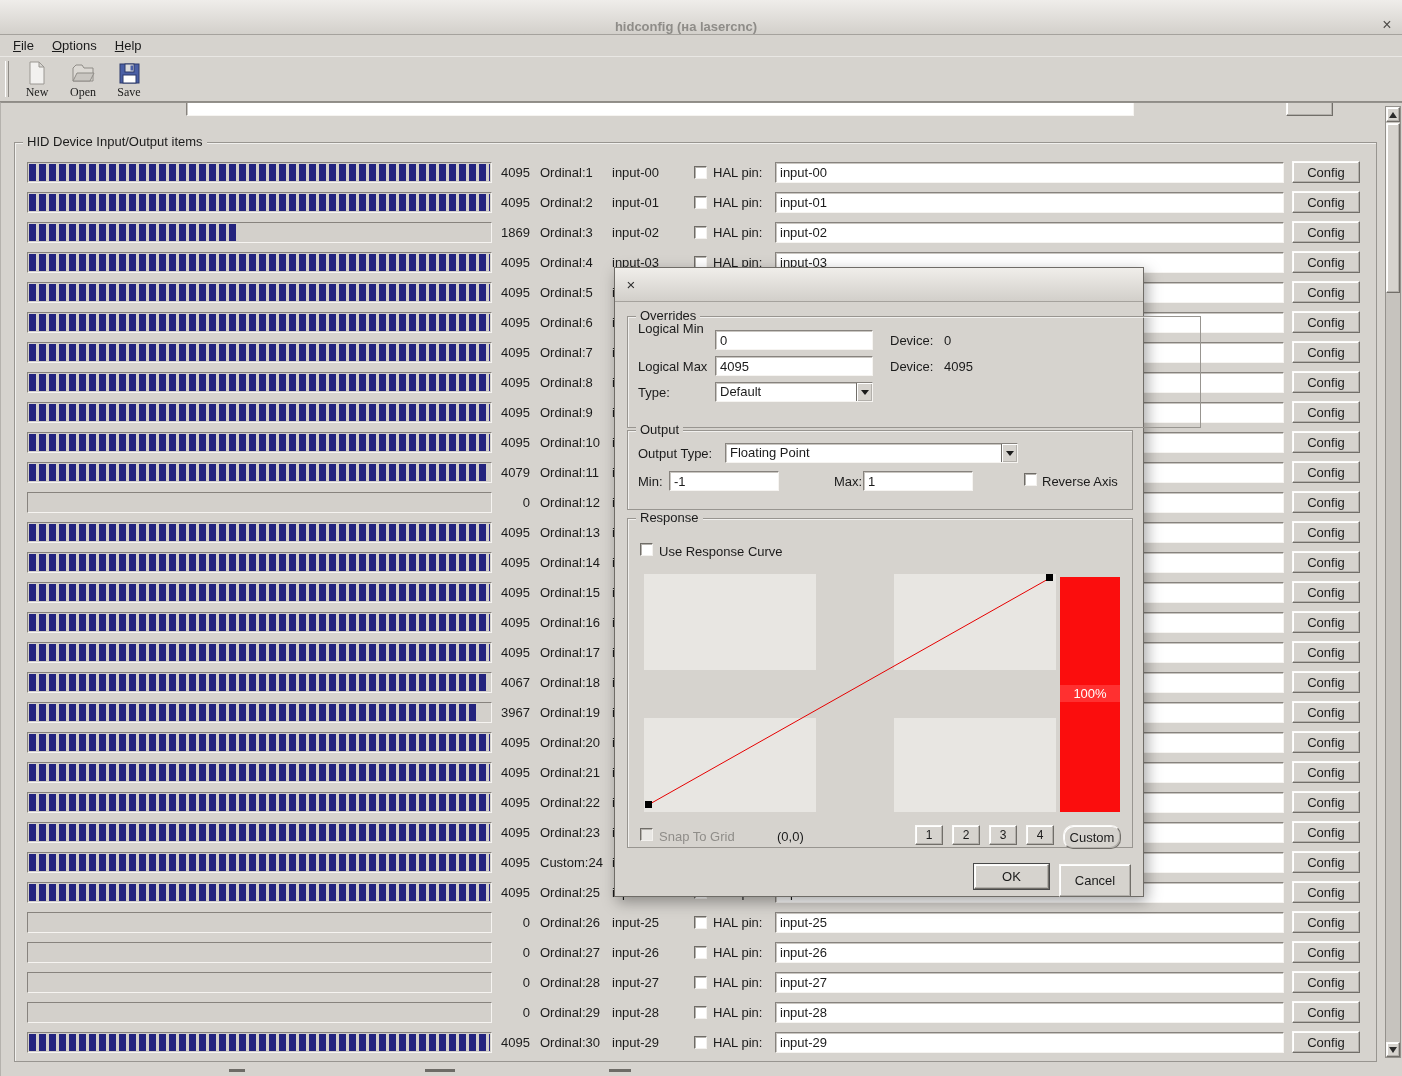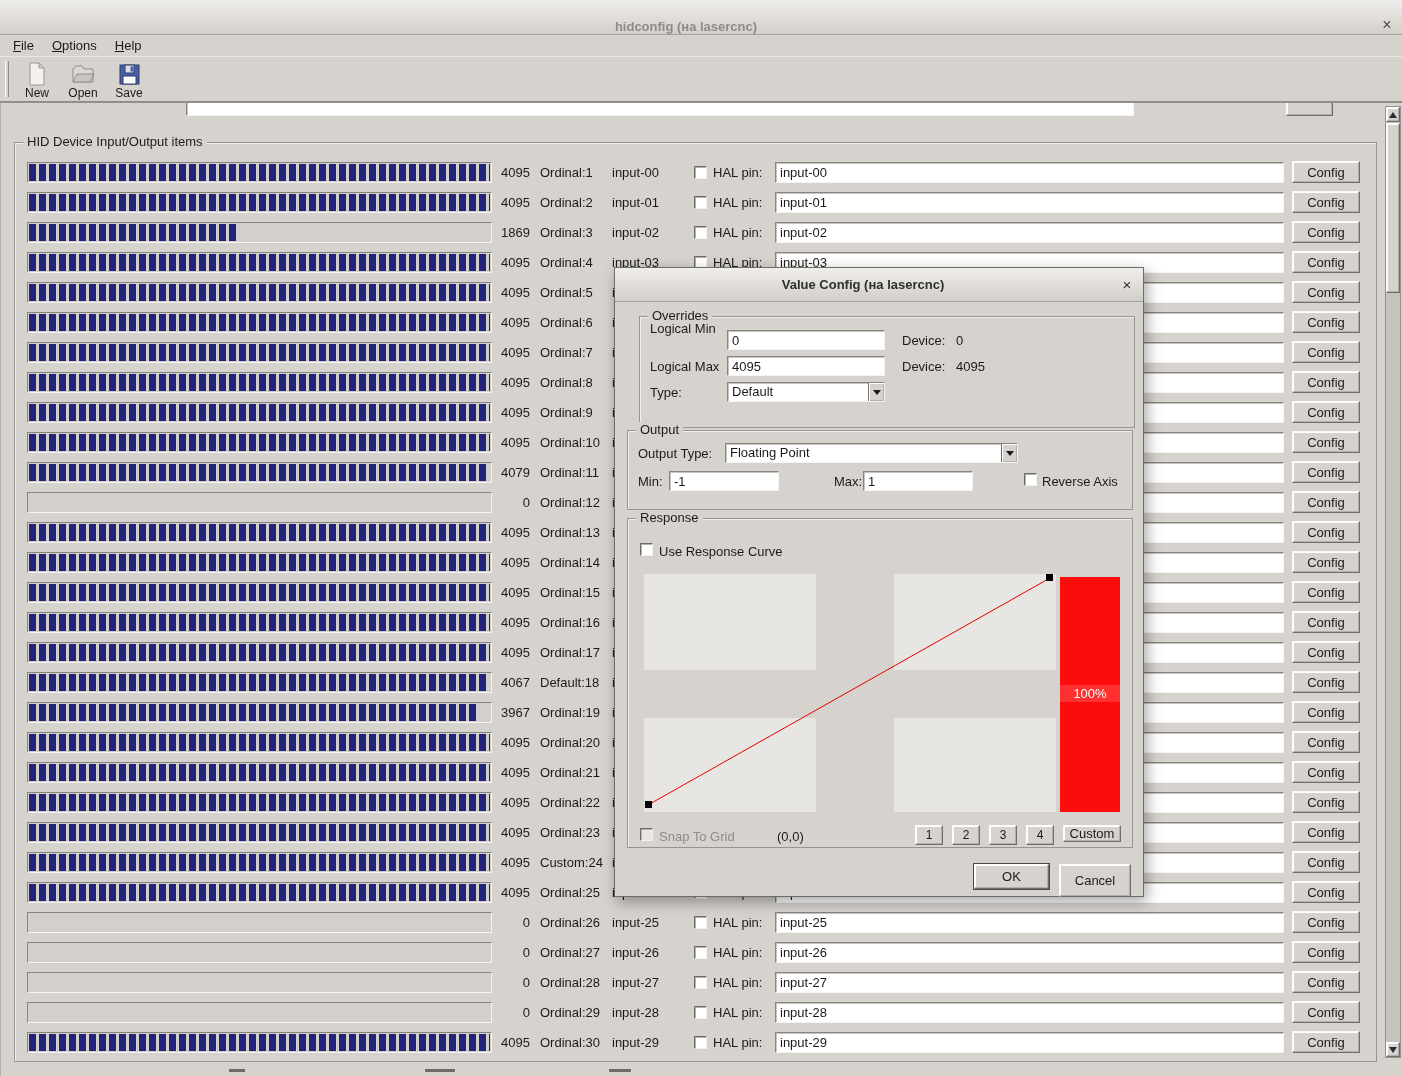--- a/index.html
+++ b/index.html
@@ -31,21 +31,21 @@
   .menubar { height:22px; display:flex; align-items:flex-start; padding-left:4px;
              background:#d6d3ce; border-bottom:1px solid #e9e7e4; }
   .menu-item { display:inline-block; padding:3px 9px; }
   .menu-item::first-letter { text-decoration:underline; }
 
   
   .toolbar { height:45px; display:flex; align-items:stretch; padding:1px 4px;
              border-bottom:1px solid #8f8c87; box-shadow:0 1px 0 #ffffff; }
   .tb-grip { width:4px; margin:3px 5px 3px 1px; border-left:1px solid #fff; border-right:1px solid #8f8c87; }
   .tb-btn { width:46px; display:flex; flex-direction:column; align-items:center; justify-content:flex-end;
-            padding-top:2px; }
+            padding-top:2px;font-family:Liberation Serif, serif; }
   .tb-icon { height:26px; display:flex; align-items:center; }
   .tb-label { font-size:12px; margin-top:-1px; }
 
   
   .content { position:absolute; left:0; right:0; top:102px; bottom:0; overflow:hidden;
              border-top:1px solid #94918c; border-left:1px solid #b5b2ad; }
 
   .sliver-entry { position:absolute; left:185px; top:-8px; width:948px; height:21px; background:#fff; }
   .sliver-btn   { position:absolute; left:1285px; top:-8px; width:47px; height:21px; }
 
@@ -82,21 +82,21 @@
   .tri-down { width:0; height:0; border-left:4px solid transparent; border-right:4px solid transparent; border-top:6px solid #2b2b2b; }
 
   
   .dialog { position:absolute; left:614px; top:267px; width:530px; height:630px;
             background:#d6d3ce; border:1px solid #6f6c67; box-shadow:3px 5px 14px rgba(0,0,0,.35); z-index:10; }
   .dlg-titlebar { height:34px; background:linear-gradient(#f0eeea,#d2cfca); border-bottom:1px solid #a5a29d;
                   display:flex; align-items:center; }
   .dlg-titlebar .title { flex:1; text-align:center; font-weight:bold; color:#2f2f2f; }
   .dlg-titlebar .close { width:32px; text-align:center; font-size:15px; color:#2f2f2f; }
 
-  .gb-overrides { left:12px; width:496px; top:48px;  height:112px;margin-left:12px; }
+  .gb-overrides { left:12px; width:574px; top:48px;  height:112px; }
   .gb-output    { left:12px; width:506px; top:162px; height:80px; }
   .gb-response  { left:12px; width:506px; top:250px; height:330px; }
 
   .abs { position:absolute; white-space:nowrap; }
 
   .combo { position:absolute; display:flex; height:20px; background:#fff; border:1px solid;
            border-color:#87837e #f6f4f1 #f6f4f1 #87837e; box-shadow: inset 1px 1px 0 #c9c6c1; }
   .combo-text { flex:1; padding:1px 4px; overflow:hidden; white-space:nowrap; }
   .combo-arrow { width:16px; display:flex; align-items:center; justify-content:center;
                  background:#d6d3ce; border-left:1px solid #716e69;
@@ -104,21 +104,21 @@
   .tri-sm { width:0; height:0; border-left:4px solid transparent; border-right:4px solid transparent; border-top:5px solid #1b1b1b; }
 
   .quad { position:absolute; background:#e8e6e2; }
   .graph-wrap { position:absolute; left:14px; top:55px; width:414px; height:238px; }
   .graph-svg { position:absolute; left:0; top:0; }
   .red-bar { position:absolute; left:432px; top:58px; width:60px; height:235px; background:#fb0d0d; }
   .red-bar .pct { display:block; width:100%; text-align:center; color:#ffffff; background:#ff3030;
                   position:absolute; top:108px; padding:1px 0; font-size:13px; }
   .disabled-label { color:#8f8d89; }
   .preset { position:absolute; width:28px; height:20px; top:306px; font-size:12px; }
-  .custom { position:absolute; width:58px; height:17px; top:306px; left:435px; }
+  .custom { position:absolute; width:58px; height:24px; top:306px; left:435px;border-radius:10px; }
   .ok     { position:absolute; left:359px; top:596px; width:75px; height:25px; outline:1px solid #4a4a4a; }
   .cancel { position:absolute; left:444px; top:596px; width:72px; height:33px; }
 </style>
 </head>
 <body>
 
 <div class="window">
 
   <div class="titlebar">
     <span class="title">hidconfig (на lasercnc)</span>
@@ -374,21 +374,21 @@
     <span class="checkbox"></span>
     <span class="hal">HAL pin:</span>
     <input class="entry pin-entry" value="input-16" style="">
     <button class="btn config">Config</button>
   </div>
           <div class="row">
     <div class="bar">
       <div class="bar-fill" style="width: 99.3162%;"></div>
     </div>
     <span class="val">4067</span>
-    <span class="ord">Default:18</span>
+    <span class="ord">Ordinal:18</span>
     <span class="iname">input-17</span>
     <span class="checkbox"></span>
     <span class="hal">HAL pin:</span>
     <input class="entry pin-entry" value="input-17" style="">
     <button class="btn config">Config</button>
   </div>
           <div class="row">
     <div class="bar">
       <div class="bar-fill" style="width: 96.8742%;"></div>
     </div>
@@ -545,21 +545,20 @@
       </div>
       <div class="sb-thumb raised"></div>
       <div class="sb-btn sb-down raised">
         <span class="tri-down"></span>
       </div>
     </div>
   </div>
 
   <div class="dialog">
     <div class="dlg-titlebar">
-      <span class="title">Value Config (на lasercnc)</span>
       <span class="close">×</span>
     </div>
 
     <div class="groupbox gb-overrides">
       <span class="gb-label">Overrides</span>
       <span class="abs" style="left:10px; top:4px;">Logical Min</span>
       <input class="entry abs" style="left: 87px; top: 13px; width: 158px; height: 20px;" value="0">
       <span class="abs" style="left:262px; top:16px;">Device:</span>
       <span class="abs" style="left:316px; top:16px;">0</span>
       <span class="abs" style="left:10px; top:42px;">Logical Max</span>

